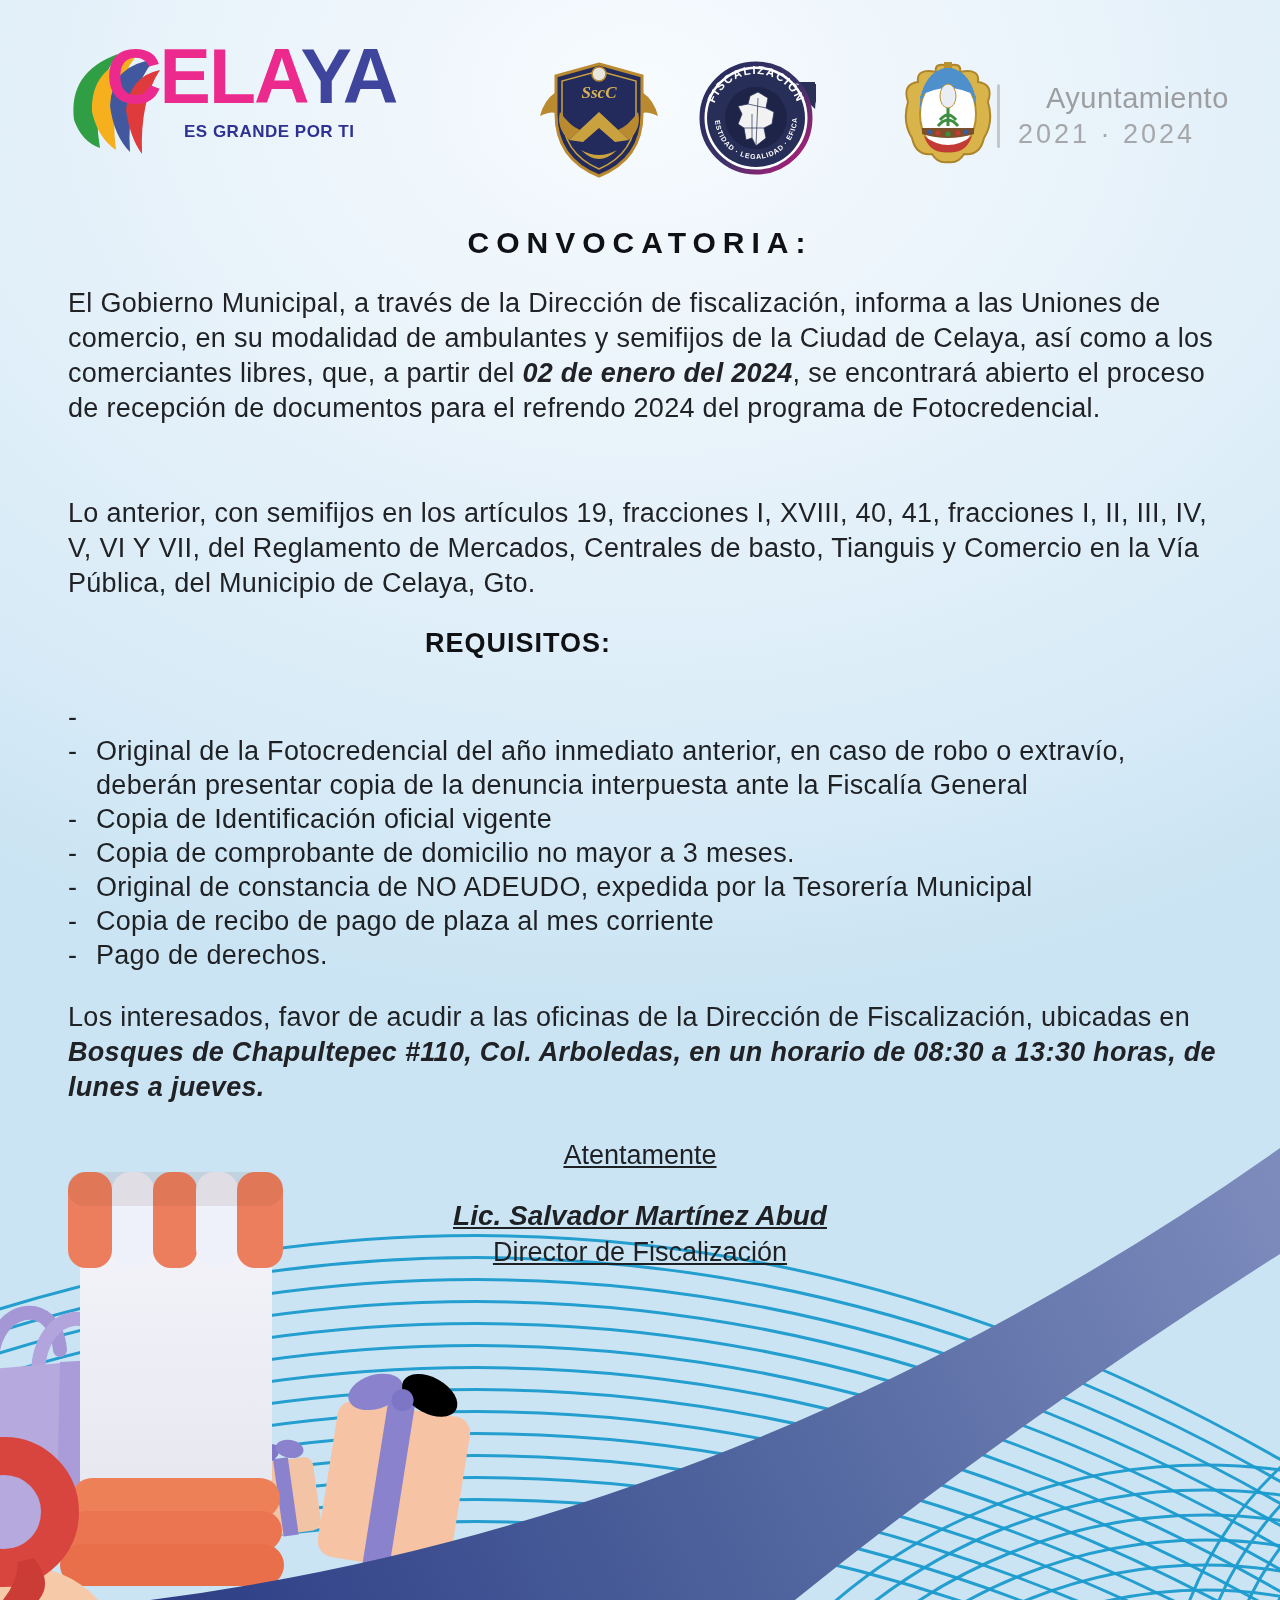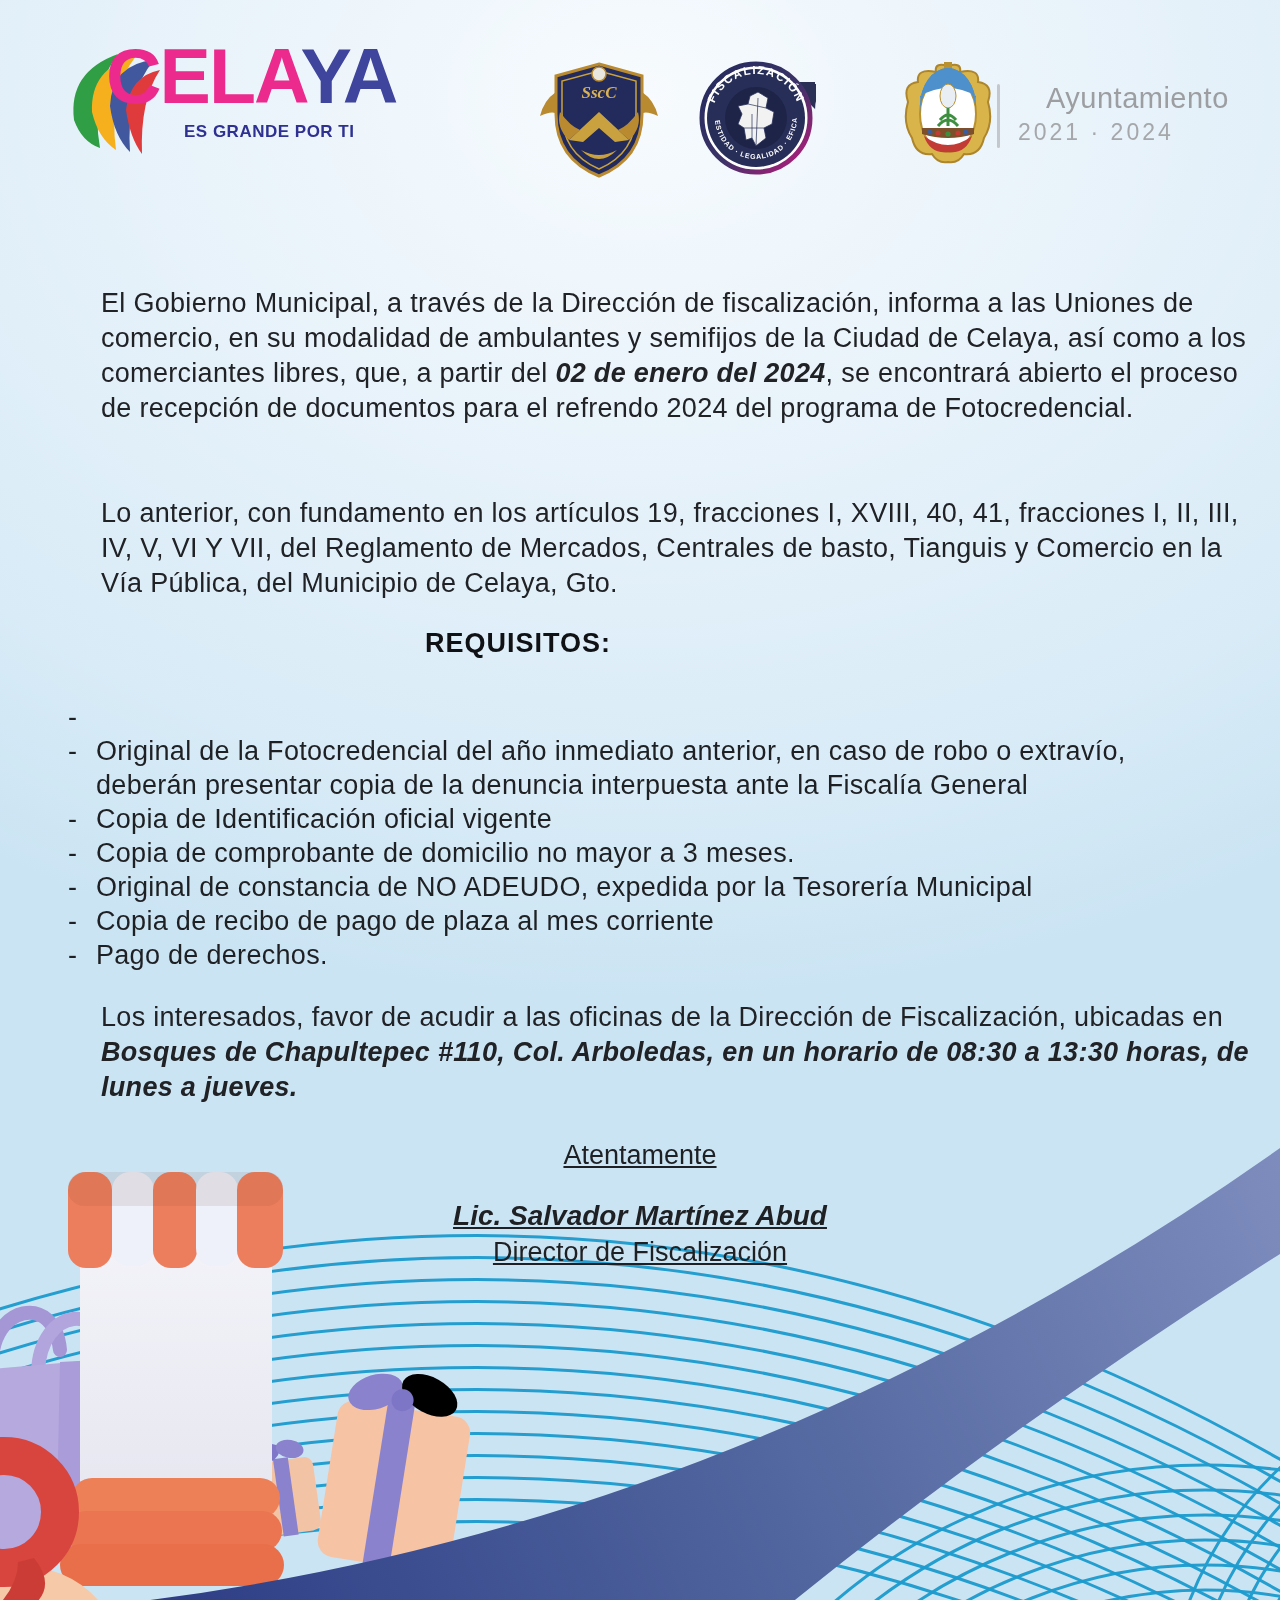--- a/index.html
+++ b/index.html
@@ -14,25 +14,25 @@
   .celaya svg.leaves{position:absolute;left:0;top:6px;}
   .celaya .word{position:absolute;left:46px;top:-6px;font-size:77px;font-weight:bold;letter-spacing:-2px;line-height:1;}
   .celaya .word .pk{color:#ec2a8d;}
   .celaya .word .pu{color:#3f459c;}
   .celaya .tag{position:absolute;left:124px;top:78px;font-size:17px;font-weight:bold;color:#2e3192;letter-spacing:.5px;}
   .logo{position:absolute;}
   .crest-wrap{position:absolute;left:902px;top:62px;}
   .vline{position:absolute;left:997px;top:84px;width:3px;height:64px;background:#c4c8cc;border-radius:2px;}
   .ayto{position:absolute;left:1018px;top:82px;color:#9c9ea1;}
   .ayto .l1{font-size:29px;letter-spacing:.5px;margin-left:28px;}
-  .ayto .l2{font-size:23px;letter-spacing:3px;margin-top:4px;color:#a5a7aa;}
+  .ayto .l2{font-size:27px;letter-spacing:3px;margin-top:4px;color:#a5a7aa;}
   
   .title{position:absolute;left:0;top:226px;width:1280px;text-align:center;
          font-size:30px;font-weight:bold;letter-spacing:7px;color:#101114;}
-  .para{position:absolute;left:68px;width:1150px;font-size:27px;line-height:35px;letter-spacing:.3px;color:#202226;margin-left:33px;}
+  .para{position:absolute;left:68px;width:1150px;font-size:27px;line-height:35px;letter-spacing:.3px;color:#202226;}
   .p1{top:286px;}
   .p2{top:496px;}
   .p3{top:1000px;}
   .bi{font-weight:bold;font-style:italic;}
   .sechead{position:absolute;left:8px;top:628px;width:1020px;text-align:center;
            font-size:27px;font-weight:bold;letter-spacing:1px;color:#101114;}
   .reqlist{position:absolute;left:68px;top:700px;width:1150px;font-size:27px;line-height:34px;letter-spacing:.3px;}
   .reqrow{display:flex;align-items:flex-start;}
   .dash{width:28px;flex:0 0 28px;}
   .sig{position:absolute;width:1280px;text-align:center;left:0;text-decoration:underline;}
@@ -213,24 +213,25 @@
         <circle cx="64" cy="70" r="2.6" fill="#3b5e9e"></circle>
       </svg>
     </div>
     <div class="vline"></div>
     <div class="ayto">
       <div class="l1">Ayuntamiento</div>
       <div class="l2">2021 · 2024</div>
     </div>
   </div>
 
+  <div class="title">CONVOCATORIA:</div>
 
   <div class="para p1"><span>El Gobierno Municipal, a través de la Dirección de fiscalización, informa a las Uniones de comercio, en su modalidad de ambulantes y semifijos de la Ciudad de Celaya, así como a los comerciantes libres, que, a partir del </span><span class="bi">02 de enero del 2024</span><span>, se encontrará abierto el proceso de recepción de documentos para el refrendo 2024 del programa de Fotocredencial.</span></div>
 
-  <div class="para p2">Lo anterior, con fundamento en los artículos 19, fracciones I, XVIII, 40, 41, fracciones I, II, III, IV, V, VI Y VII, del Reglamento de Mercados, Centrales de basto, Tianguis y Comercio en la Vía Pública, del Municipio de Celaya, Gto.</div>
+  <div class="para p2">Lo anterior, con semifijos en los artículos 19, fracciones I, XVIII, 40, 41, fracciones I, II, III, IV, V, VI Y VII, del Reglamento de Mercados, Centrales de basto, Tianguis y Comercio en la Vía Pública, del Municipio de Celaya, Gto.</div>
 
   <div class="sechead">REQUISITOS:</div>
 
   <div class="reqlist">
     <div class="reqrow">
         <span class="dash">-</span>
       </div>
     <div class="reqrow">
         <span class="dash">-</span>
         <span>Original de la Fotocredencial del año inmediato anterior, en caso de robo o extravío, deberán presentar copia de la denuncia interpuesta ante la Fiscalía General</span>

